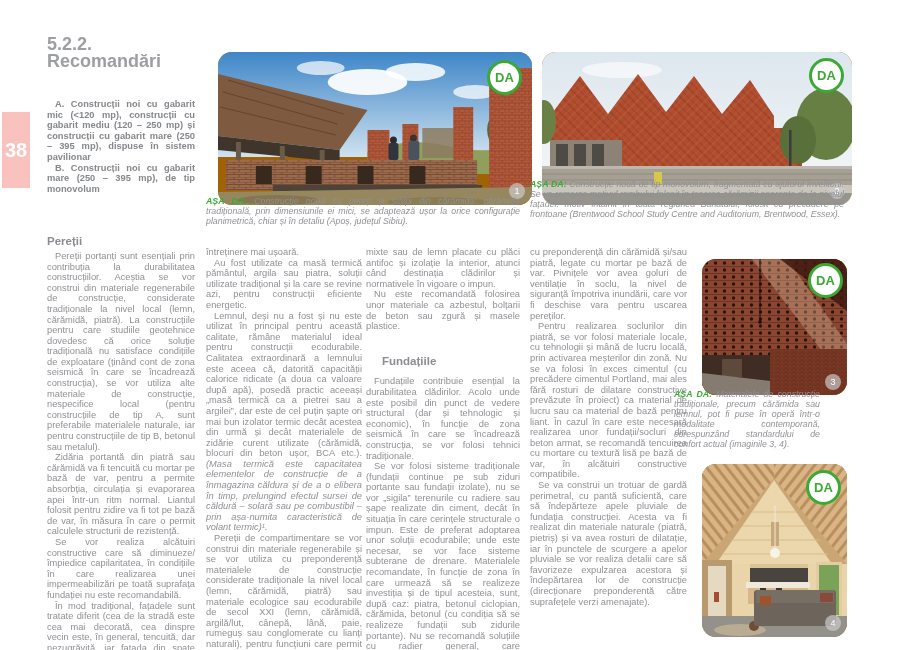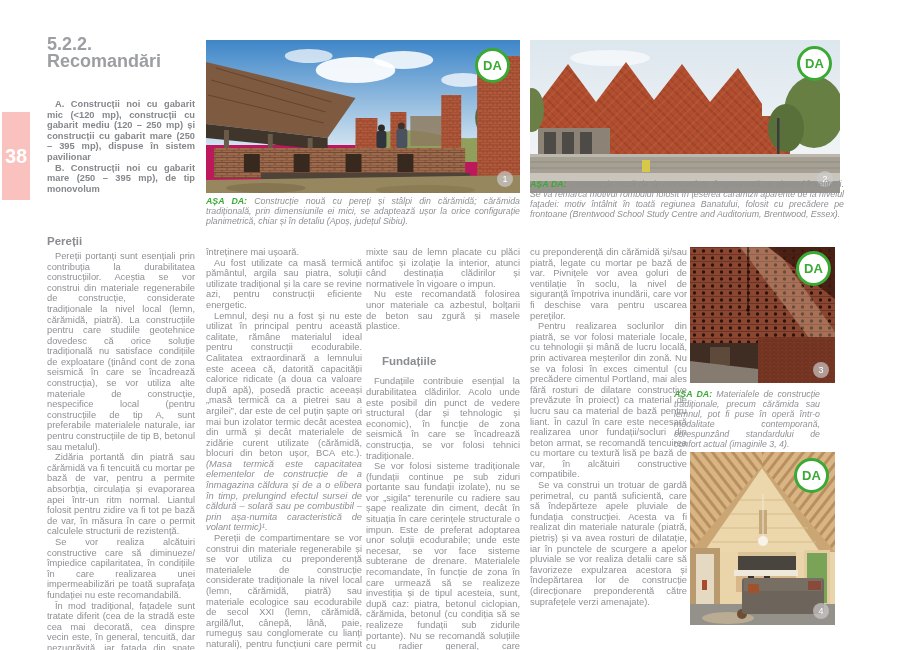--- a/index.html
+++ b/index.html
@@ -1,38 +1,38 @@
 <!DOCTYPE html>
 <html><head>
 <meta charset="utf-8">
 <style>
   html,body{margin:0;padding:0;background:#ffffff;}
   body{width:920px;height:650px;font-family:"Liberation Sans", sans-serif;}
   .page{position:relative;width:920px;height:650px;background:#fff;overflow:hidden;}
 
-  .pagenum{position:absolute;left:2px;top:112px;width:28px;height:88px;background:#f9c2be;
+  .pagenum{position:absolute;left:2px;top:112px;width:28px;height:76px;background:#f9c2be;
     color:#fff;font-weight:bold;font-size:20px;display:flex;align-items:center;justify-content:center;}
 
   .bt{font-size:9.3px;line-height:10.6px;color:#8f9094;text-align:justify;}
   .bt p{margin:0;text-indent:8px;}
   .bt p.ni{text-indent:0;}
   .bold-par{font-weight:bold;color:#85878b;}
 
   .col{position:absolute;}
   #left-col{left:47px;top:36px;width:148px;}
   #left-col h1{font-size:18px;line-height:17px;color:#9c9ea2;margin:0 0 29px 0;font-weight:bold;}
   #left-col h2{margin:42px 0 4px 0;}
   h2.sec{font-size:11.5px;color:#8a8c90;font-weight:bold;margin:0 0 4px 0;}
 
   #mid-col1{left:206px;top:247px;width:156px;}
   #mid-col2{left:366px;top:247px;width:154px;}
   #mid-col2 h2{margin:24px 0 10px 16px;}
   #right-text{left:530px;top:247px;width:157px;}
 
-  figure{position:absolute;margin:0;overflow:hidden;background:#be185d;}
+  figure{position:absolute;margin:12px;overflow:hidden;background:#a16207;border-radius:14px;}
   #fig1{left:206px;top:40px;width:314px;height:153px;}
   #fig2{left:530px;top:40px;width:310px;height:153px;}
   #fig3{left:690px;top:247px;width:145px;height:136px;}
   #fig4{left:690px;top:452px;width:145px;height:173px;}
   figure svg{display:block;width:100%;height:100%;}
 
   .caption{position:absolute;font-size:8.8px;line-height:9.9px;font-style:italic;
     text-align:justify;color:#8f9094;}
   .caption .lbl{color:#3aaa35;font-weight:bold;}
   #cap1{left:206px;top:197px;width:314px;}

